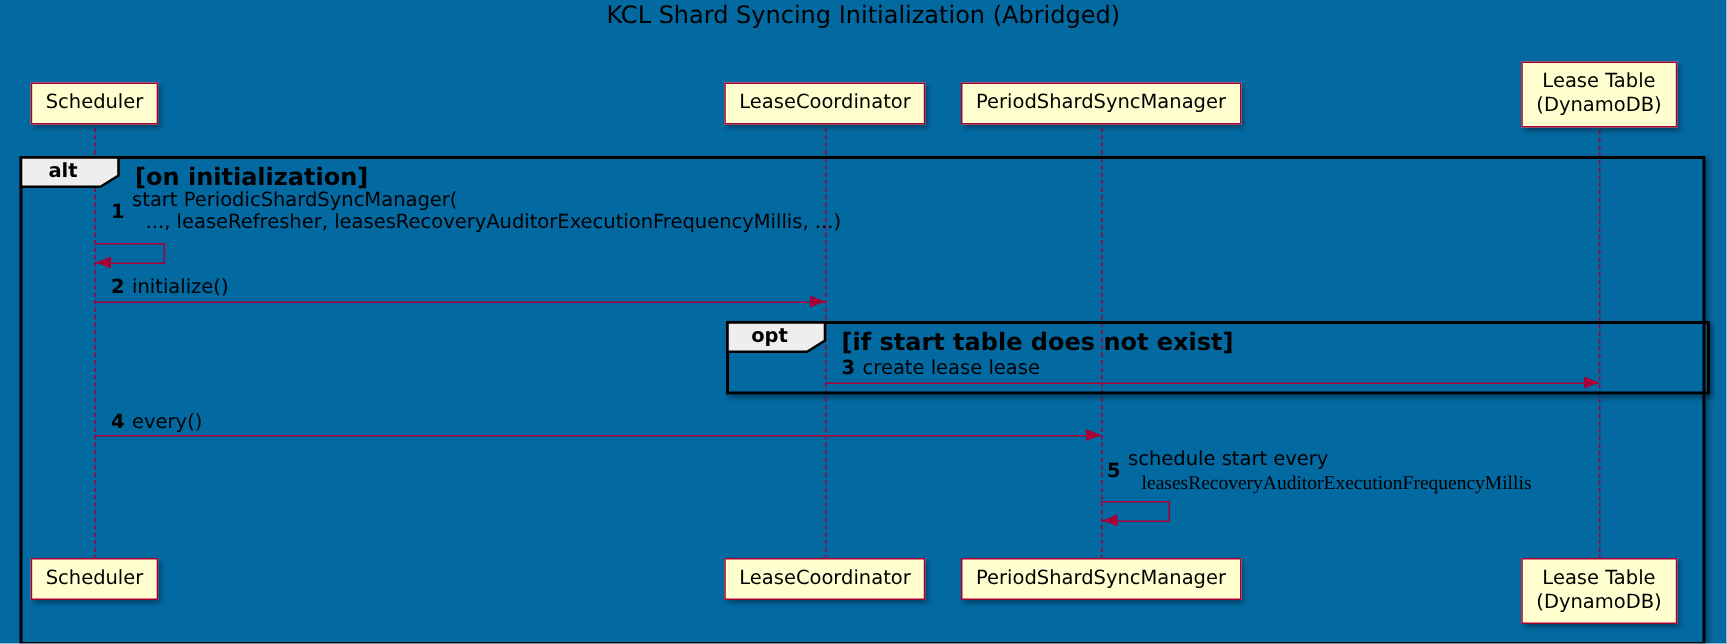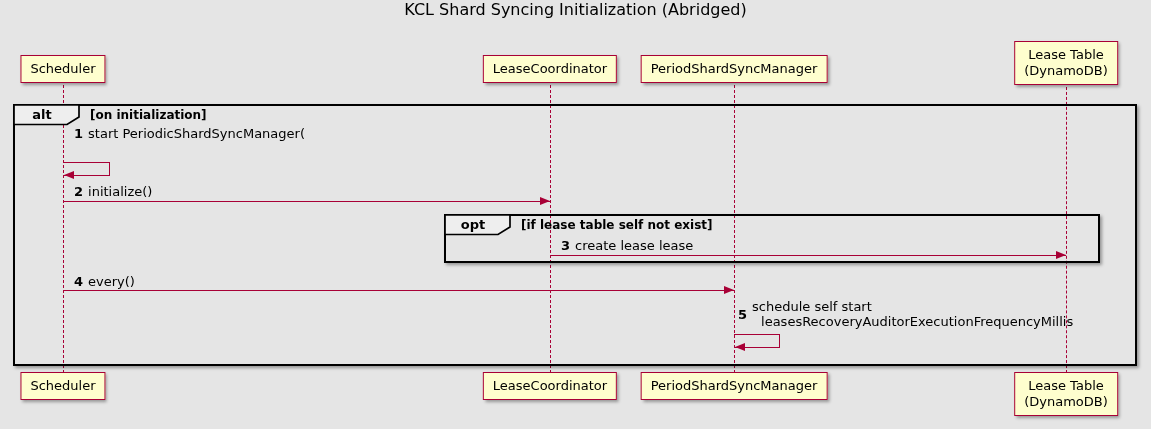--- a/index.html
+++ b/index.html
@@ -1,18 +1,18 @@
 <!DOCTYPE html>
 <html><head>
 <meta charset="utf-8">
 <style>
   html,body { margin:0; padding:0; background:#ffffff; }
   #canvas {
     position:relative; width:1151px; height:429px;
-    background:#e5e5e5; overflow:hidden;
+    background:#0369a1; overflow:hidden;
     font-family:"DejaVu Sans", sans-serif; color:#000;
   }
   .title {
     position:absolute; left:0; top:7; width:1151px;
     text-align:center; font-size:16px; z-index:6;
   }
   .lifeline { position:absolute; width:0; border-left:1px dashed #A80036; z-index:1; }
   .pbox {
     position:absolute; transform:translateX(-50%);
     background:#FEFECE; border:1.5px solid #A80036;
@@ -25,21 +25,21 @@
     position:absolute; border:2px solid #000000;
     box-shadow:2px 2px 3px rgba(0,0,0,0.35);
     z-index:2; box-sizing:border-box; background:transparent;
   }
   .frame-label-svg { position:absolute; left:-2px; top:-2px; z-index:3; }
   .frame-keyword {
     position:absolute; left:0; top:1px; width:54px; text-align:center;
     font-weight:bold; font-size:13px; z-index:4;
   }
   .cond {
-    position:absolute; font-weight:bold; font-size:12px;
+    position:absolute; font-weight:bold; font-size:16px;
     white-space:nowrap; z-index:4;
   }
   .msg {
     position:absolute; font-size:13px; line-height:15px;
     white-space:nowrap; display:flex; align-items:center; gap:5px; z-index:4;
   }
   .msg .num { font-weight:bold; }
   .msg .cont { padding-left:9px; }
   .arrow { position:absolute; height:0; border-top:1px solid #A80036; z-index:3; }
   .head-r {
@@ -76,40 +76,41 @@
     <span>LeaseCoordinator</span>
   </div>
   <div class="pbox" style="left:734px; top:55px;">
     <span>PeriodShardSyncManager</span>
   </div>
   <div class="pbox" style="left:1066px; top:41px;">
     <span>Lease Table</span>
     <span>(DynamoDB)</span>
   </div>
 
-  <div class="frame" style="left:13px; top:104px; width:1124px; height:262px;">
+  <div class="frame" style="left:13px; top:104px; width:1124px; height:326px;">
     <svg class="frame-label-svg" width="68" height="22" viewBox="0 0 68 22">
       <path d="M1,1 H66 V13 L54,20.5 H1 Z" fill="#EEEEEE" stroke="#000000" stroke-width="1.7"></path>
     </svg>
     <span class="frame-keyword">alt</span>
     <span class="cond" style="left:75px; top:2px;">[on initialization]</span>
   </div>
 
-  <div class="frame" style="left:444px; top:214px; width:656px; height:49px;">
+  <div class="frame" style="left:484px; top:214px; width:656px; height:49px;">
     <svg class="frame-label-svg" width="68" height="22" viewBox="0 0 68 22">
       <path d="M1,1 H66 V13 L54,20.5 H1 Z" fill="#EEEEEE" stroke="#000000" stroke-width="1.7"></path>
     </svg>
     <span class="frame-keyword">opt</span>
-    <span class="cond" style="left:75px; top:2px;">[if lease table self not exist]</span>
+    <span class="cond" style="left:75px; top:2px;">[if start table does not exist]</span>
   </div>
 
   <div class="msg" style="left:74px; top:126px;">
     <span class="num">1</span>
     <span>
       <span style="display:block;">start PeriodicShardSyncManager(</span>
+      <span style="display:block;" class="cont">..., leaseRefresher, leasesRecoveryAuditorExecutionFrequencyMillis, ...)</span>
     </span>
   </div>
   <div class="selfloop" style="left:63px; top:162px; width:47px; height:14px;"></div>
   <div class="head-l" style="left:64px; top:171px;"></div>
 
   <div class="msg" style="left:74px; top:184px;">
     <span class="num">2</span>
     <span>initialize()</span>
   </div>
   <div class="arrow" style="left:63px; top:201px; width:487px;"></div>
@@ -125,22 +126,22 @@
   <div class="msg" style="left:74px; top:274px;">
     <span class="num">4</span>
     <span>every()</span>
   </div>
   <div class="arrow" style="left:63px; top:290px; width:671px;"></div>
   <div class="head-r" style="left:724px; top:286px;"></div>
 
   <div class="msg" style="left:738px; top:299px;">
     <span class="num">5</span>
     <span>
-      <span style="display:block;">schedule self start</span>
-      <span style="display:block;" class="cont">leasesRecoveryAuditorExecutionFrequencyMillis</span>
+      <span style="display:block;">schedule start every</span>
+      <span style="display:block;font-family:Liberation Serif, serif;" class="cont">leasesRecoveryAuditorExecutionFrequencyMillis</span>
     </span>
   </div>
   <div class="selfloop" style="left:734px; top:334px; width:46px; height:14px;"></div>
   <div class="head-l" style="left:735px; top:343px;"></div>
 
   <div class="pbox" style="left:63px; top:372px;">
     <span>Scheduler</span>
   </div>
   <div class="pbox" style="left:550px; top:372px;">
     <span>LeaseCoordinator</span>

